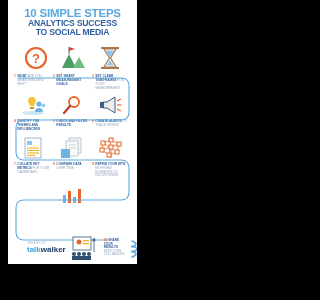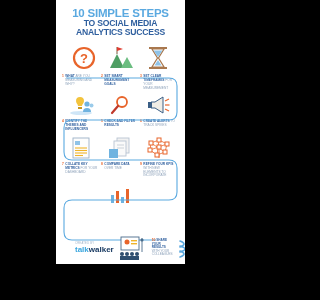--- a/index.html
+++ b/index.html
@@ -1,17 +1,17 @@
 <!DOCTYPE html>
 <html><head>
 <meta charset="utf-8">
 <style>
   html,body{margin:0;padding:0;background:#000;}
   body{width:145px;height:300px;overflow:hidden;font-family:"Liberation Sans",sans-serif;}
-  #poster{position:absolute;left:8px;top:0;width:129px;height:264px;background:#ffffff;overflow:hidden;margin-left:48px;}
+  #poster{position:absolute;left:8px;top:0;width:129px;height:264px;background:#ffffff;overflow:hidden;}
 
   .title-block{padding-top:7px;text-align:center;}
   .t1{font-size:11.5px;font-weight:bold;color:#5aa9e0;letter-spacing:-0.2px;line-height:12px;}
   .t2{font-size:8.6px;font-weight:bold;color:#2f5f9e;line-height:9.2px;letter-spacing:-0.2px;}
 
   .hero{display:flex;justify-content:space-around;align-items:flex-end;height:30px;margin-top:3px;padding:0 9px;}
   .hero .ic{width:30px;height:28px;display:flex;align-items:flex-end;justify-content:center;}
 
   .flow{position:absolute;left:0;top:0;width:129px;height:264px;pointer-events:none;}
 
@@ -37,22 +37,22 @@
 <body>
 
 <div id="poster">
 
   <svg class="flow" viewBox="0 0 129 264">
     <path d="M10 78 H113 Q121 78 121 86 V112 Q121 120 113 120 H16 Q8 120 8 128 V152 Q8 160 16 160 H113 Q121 160 121 168 V192 Q121 200 113 200 H16 Q8 200 8 208 V232 Q8 240 16 240 H100" fill="none" stroke="#5aa9e0" stroke-width="1.1"></path>
   </svg>
 
   <div class="title-block">
     <div class="t1">10 SIMPLE STEPS</div>
+    <div class="t2">ANALYTICS SUCCESS</div>
     <div class="t2">TO SOCIAL MEDIA</div>
-    <div class="t2">ANALYTICS SUCCESS</div>
   </div>
 
   <div class="hero">
     <div class="ic">
       <svg width="24" height="24" viewBox="0 0 24 24">
           <circle cx="12" cy="12" r="10" fill="none" stroke="#e8642a" stroke-width="2.2"></circle>
           <text x="12" y="17" font-size="13" font-weight="bold" fill="#e8642a" text-anchor="middle" font-family="Liberation Sans">?</text>
         </svg>
     </div>
     <div class="ic">

